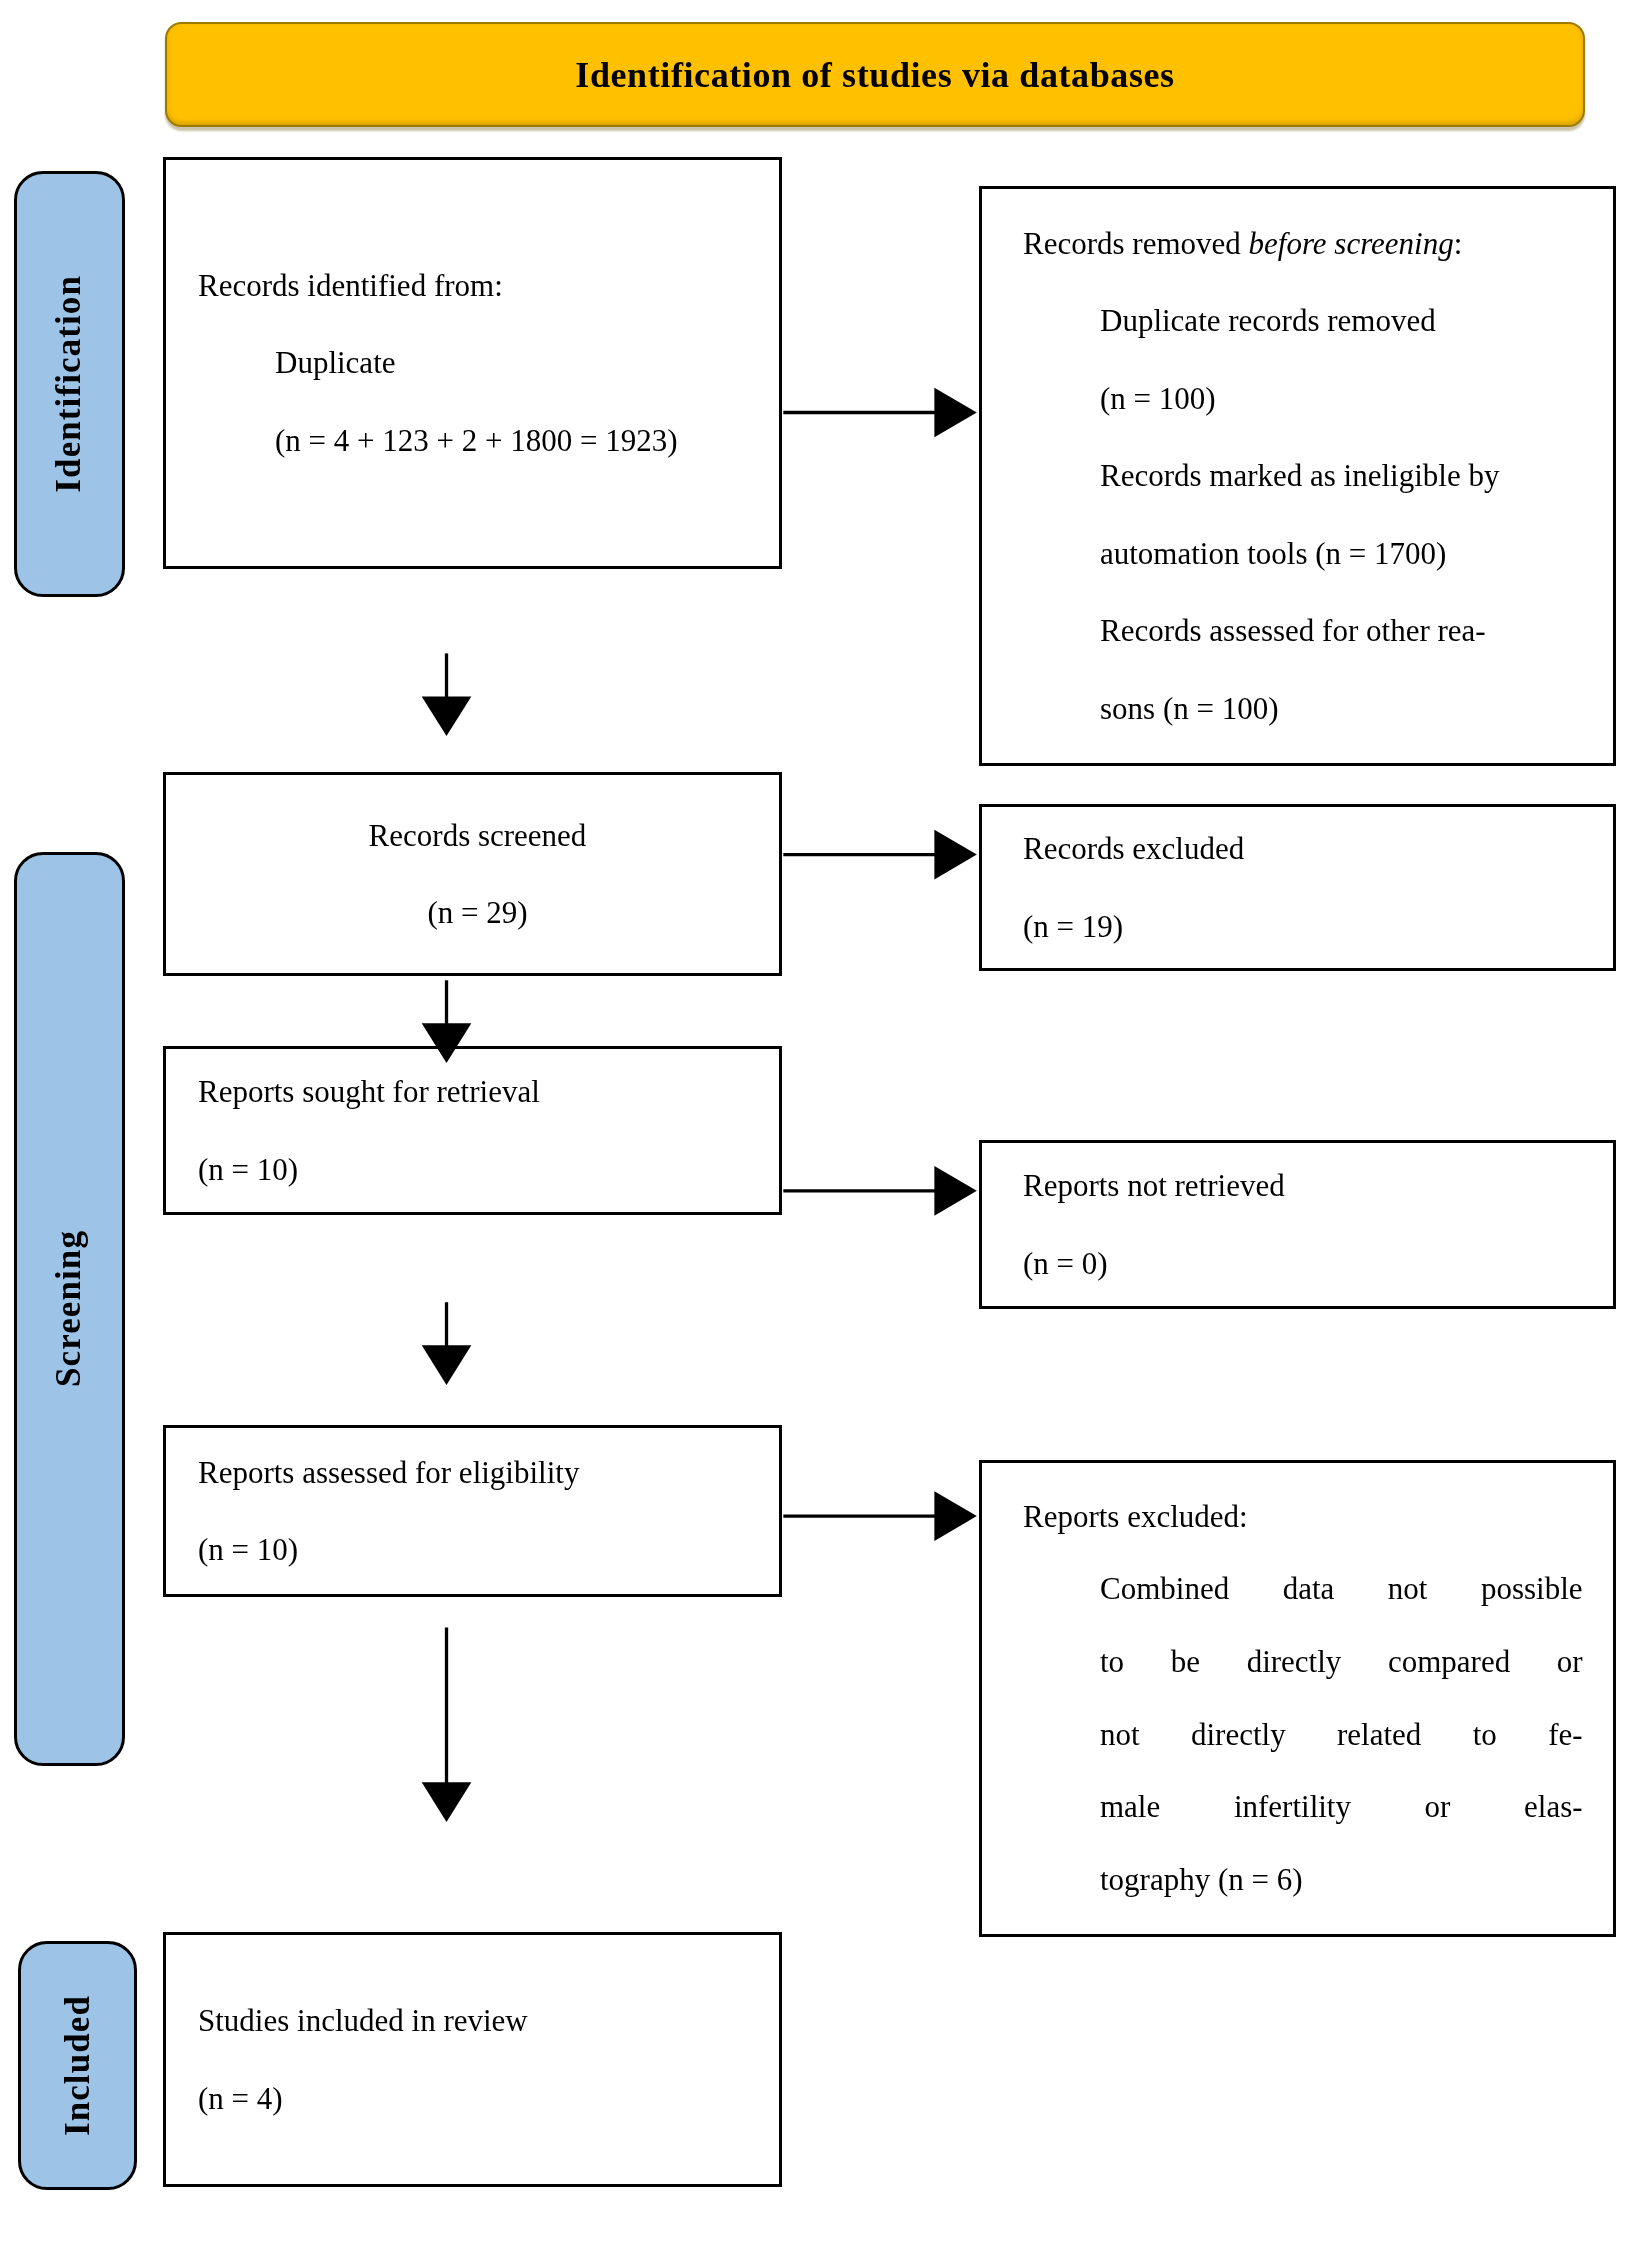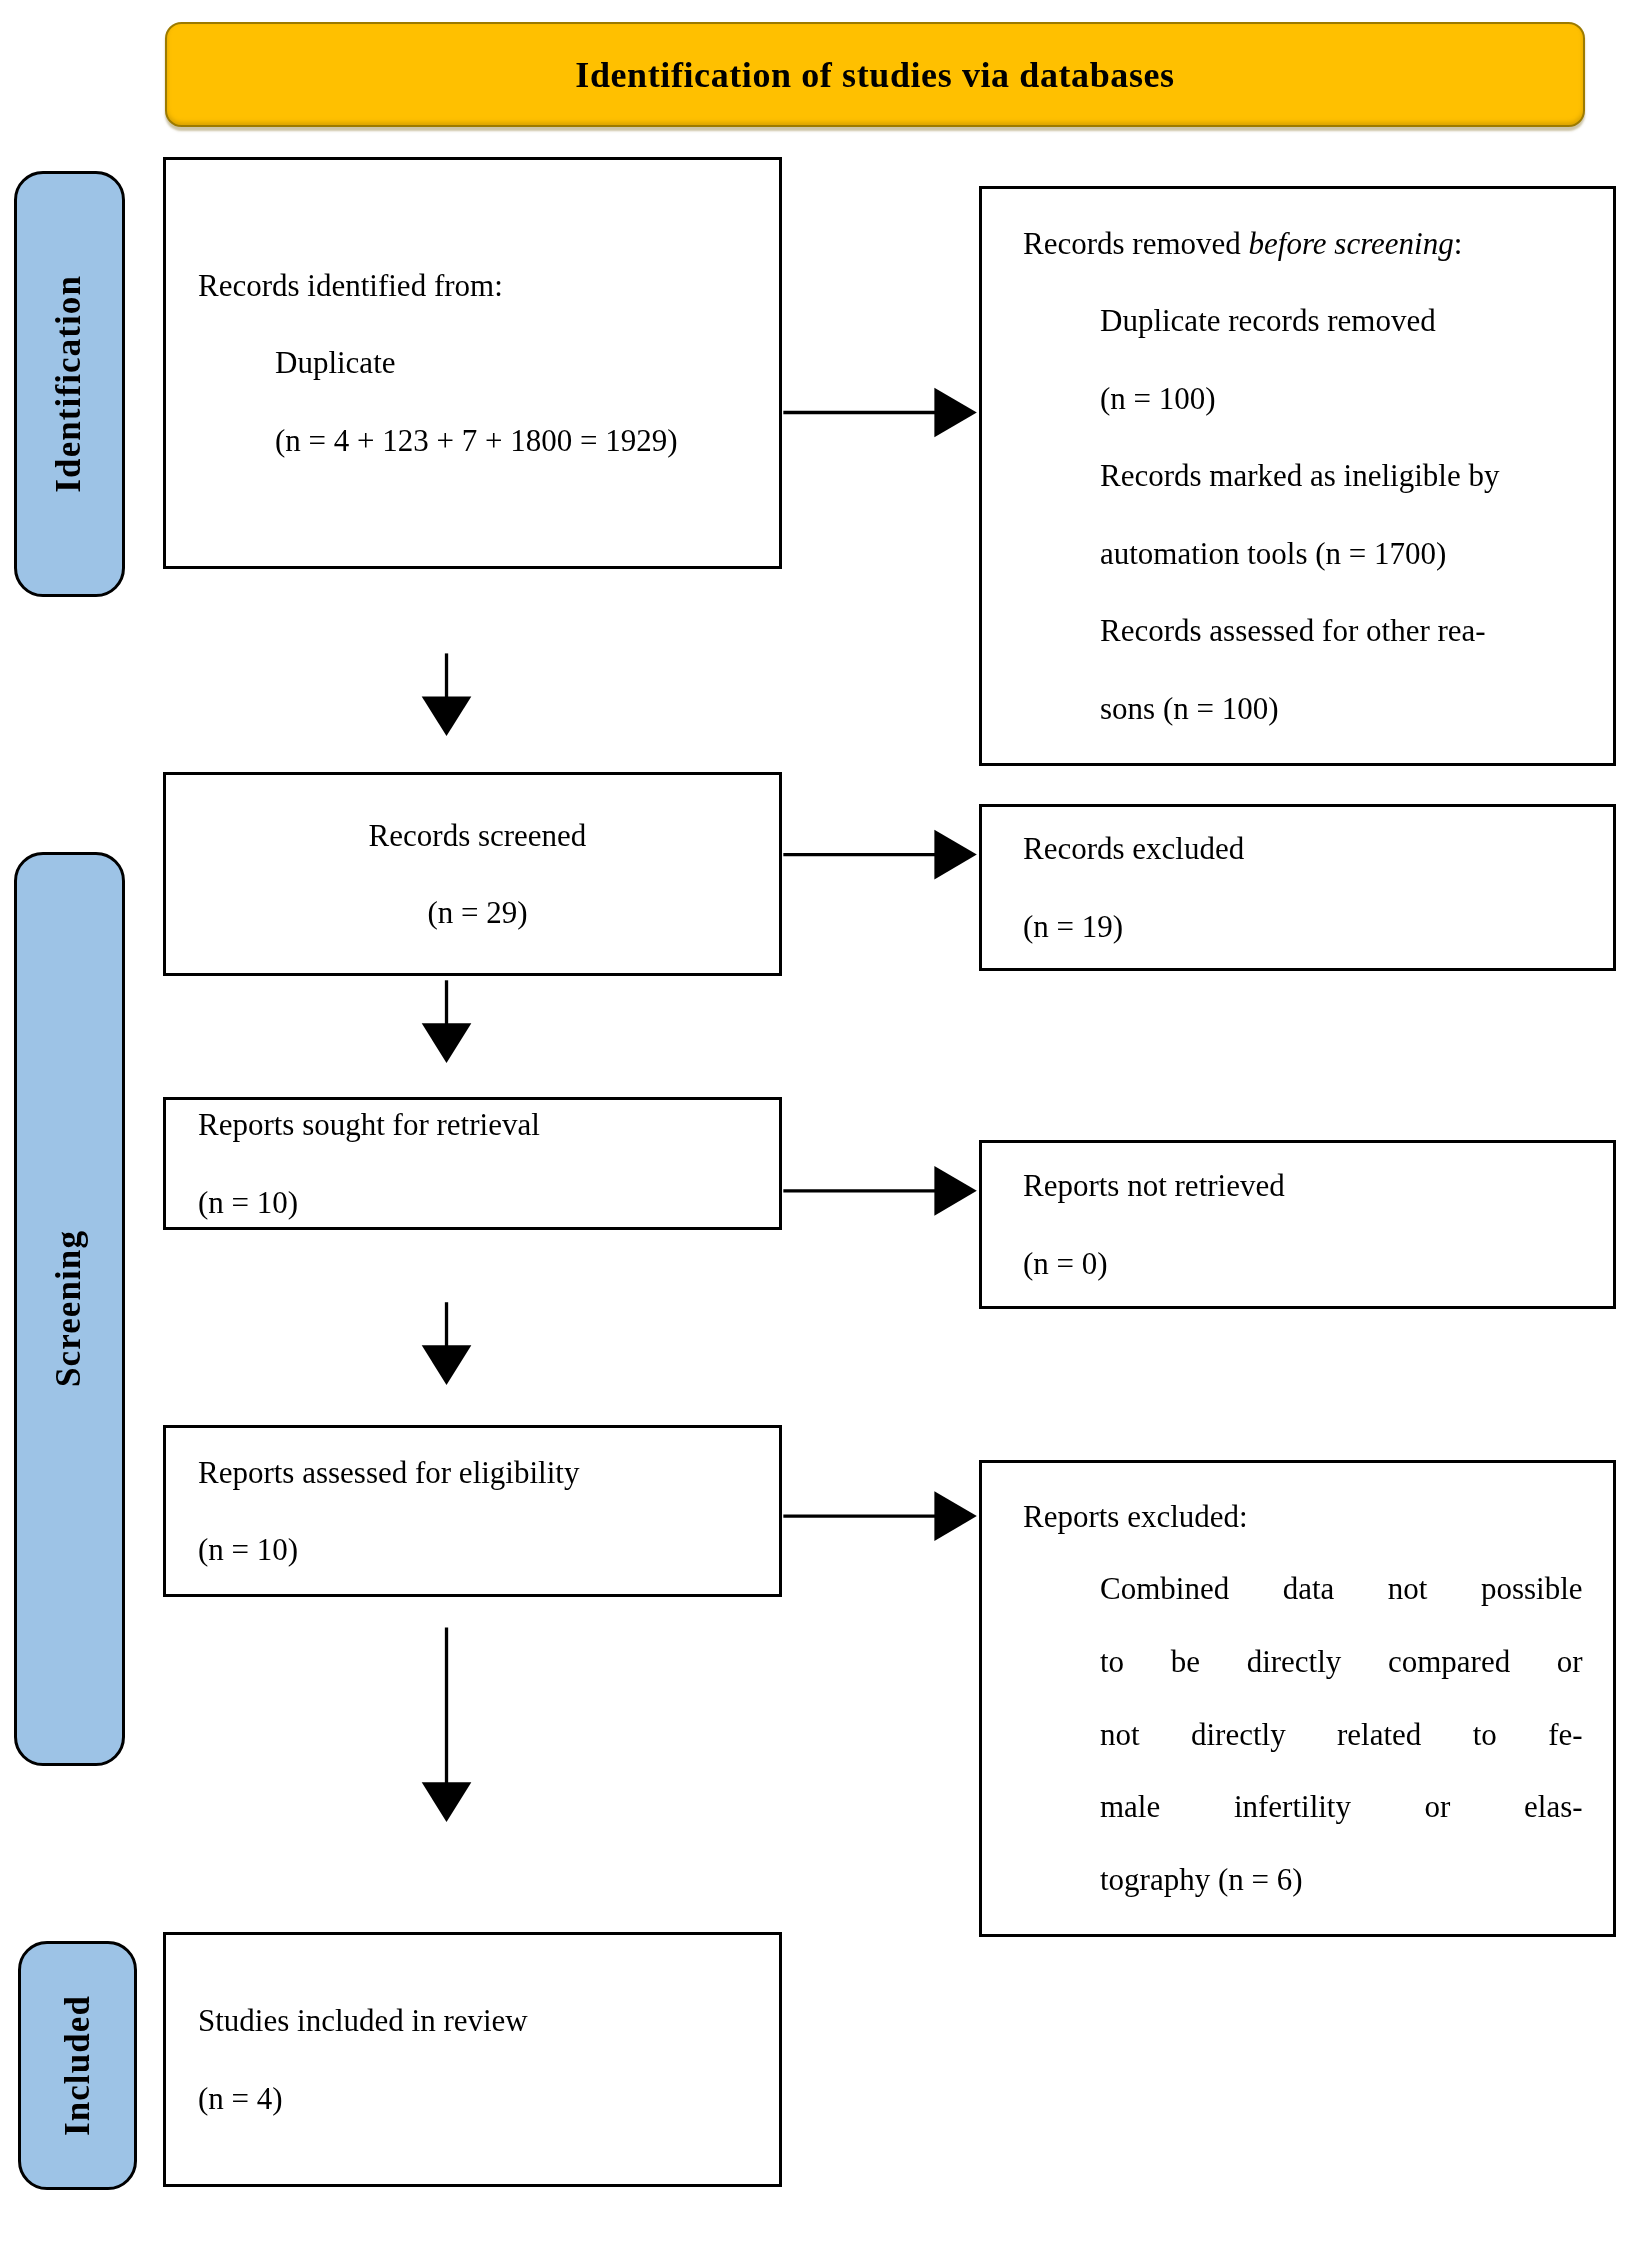--- a/index.html
+++ b/index.html
@@ -58,21 +58,21 @@
     box-sizing:border-box;
     display:flex;flex-direction:column;justify-content:center;
     font-size:31px;line-height:2.5;
   }
   .box.left-col {left:163px; width:619px; padding:5.5px 22px 5.5px 32px;}
   .box.right-col{left:979px;width:637px; padding:5.5px 27.6px 5.5px 41px;margin-top:32px;}
   #box-records-identified{top:157px; height:412px;}
   #box-records-removed   {top:154px; height:580px;line-height:2.5;}
   #box-records-screened  {top:772px;height:204px;text-align:center;}
   #box-records-excluded  {top:772px;height:167px;}
-  #box-reports-sought    {top:1097px;height:133px;}
+  #box-reports-sought    {top:1046px;height:169px;}
   #box-reports-not-retrieved{top:1108px;height:169px;}
   #box-reports-assessed  {top:1425px;height:172px;}
   #box-reports-excluded  {top:1428px;height:477px;line-height:2.34;}
   #box-studies-included  {top:1932px;height:255px;}
   .ln{white-space:nowrap;}
   .ind{padding-left:77px;}
   .it{font-style:italic;}
   .just{
     white-space:normal;
     text-align:justify;
@@ -100,21 +100,21 @@
   <div class="phase" id="phase-screening">
     <div class="phase-label">Screening</div>
   </div>
   <div class="phase" id="phase-included">
     <div class="phase-label">Included</div>
   </div>
 
   <div class="box left-col" id="box-records-identified">
     <div class="ln">Records identified from:</div>
     <div class="ln ind">Duplicate</div>
-    <div class="ln ind">(n = 4 + 123 + 7 + 1800 = 1929)</div>
+    <div class="ln ind">(n = 4 + 123 + 2 + 1800 = 1923)</div>
   </div>
 
   <div class="box left-col" id="box-records-screened">
     <div class="ln">Records screened</div>
     <div class="ln">(n = 29)</div>
   </div>
 
   <div class="box left-col" id="box-reports-sought">
     <div class="ln">Reports sought for retrieval</div>
     <div class="ln">(n = 10)</div>

